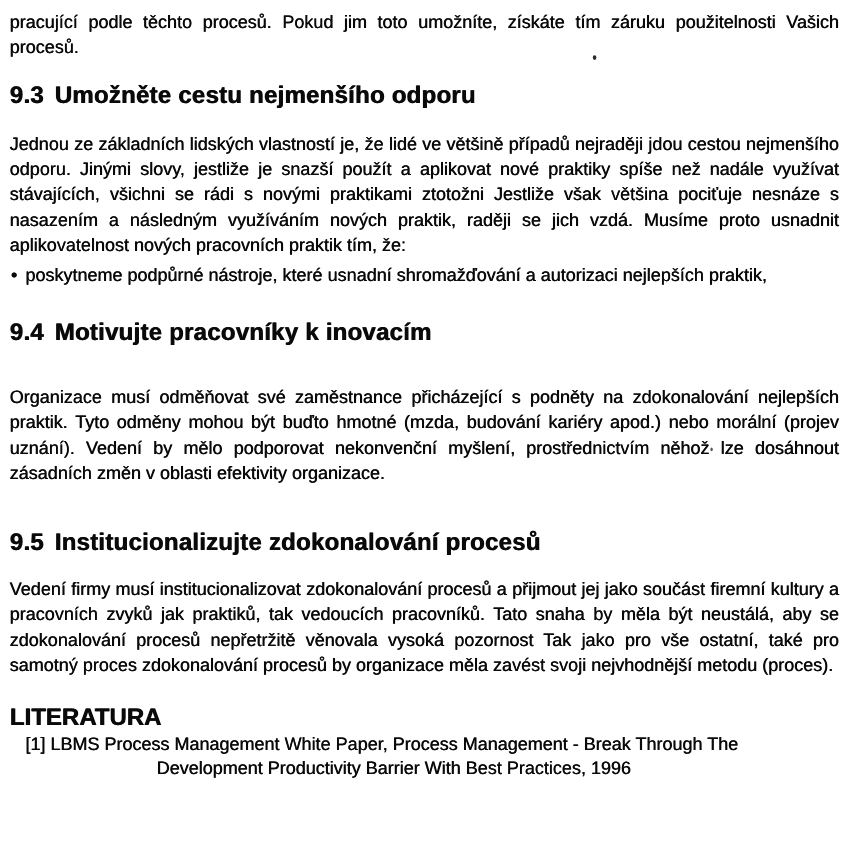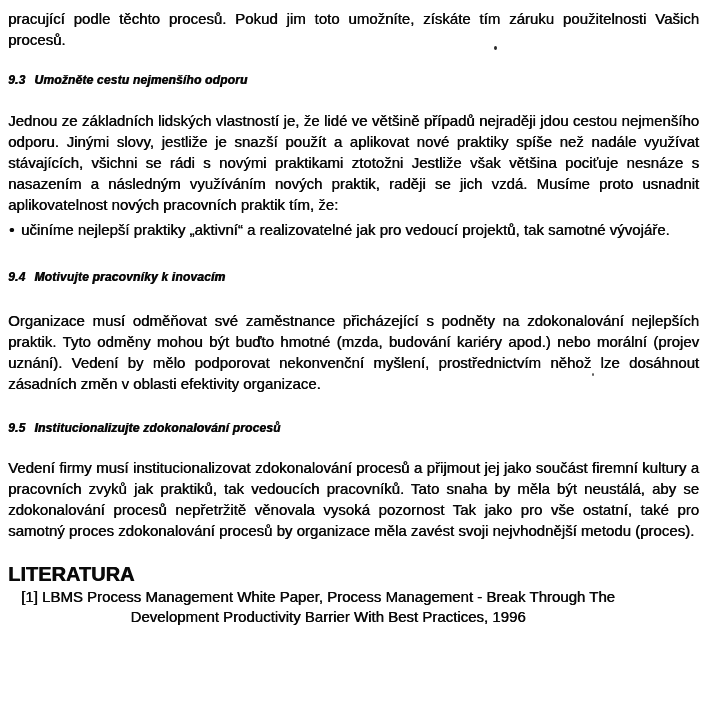--- a/index.html
+++ b/index.html
@@ -15,45 +15,44 @@
     line-height: 21px;
     color: #0a0a0a;
     padding: 8px 6px 0 8px;
     
     text-shadow: 0.4px 0 0 currentColor;
   }
   .par {
     text-align: justify;
   }
   h2.sec-heading {
-    font-size: 12px;
+    font-size: 20px;
     line-height: 21px;
     font-weight: 700;
     letter-spacing: 0.2px;
     text-shadow: 0.6px 0 0 currentColor;
-    font-style: italic;
   }
   .sec-num { margin-right: 9px; }
   .mt-intro   { margin-bottom: 20px; }
   .h93        { margin-bottom: 19px; }
   .p93        { margin-bottom: 4px; }
   ul.bullets  { list-style: none; }
   ul.bullets li {
     position: relative;
     padding-left: 13px;
     text-align: justify;
   }
   ul.bullets li::before {
     content: "\2022";
     position: absolute;
     left: 1px;
     top: 0;
   }
-  .h94 { margin-top: 27px; margin-bottom: 22px; }
-  .h95 { margin-top: 24px; margin-bottom: 18px; }
+  .h94 { margin-top: 27px; margin-bottom: 33px; }
+  .h95 { margin-top: 37px; margin-bottom: 18px; }
   .hlit {
     margin-top: 23px; margin-bottom: 2px;
     font-size: 20px; line-height: 21px; font-weight: 700;
     text-shadow: 0.6px 0 0 currentColor;
   }
   .ref {
     max-width: 620px;
     padding-left: 20px;
     text-indent: -20px;
     line-height: 20px;
@@ -76,21 +75,21 @@
 <span class="scan-dot dot2"></span>
 
 <h2 class="sec-heading h93">
   <span class="sec-num">9.3</span><span>Umožněte cestu nejmenšího odporu</span>
 </h2>
 
 <p class="par p93">Jednou ze základních lidských vlastností je, že lidé ve většině případů nejraději jdou cestou nejmenšího odporu. Jinými slovy, jestliže je snazší použít a aplikovat nové praktiky spíše než nadále využívat stávajících, všichni se rádi s novými praktikami ztotožni Jestliže však většina pociťuje nesnáze s nasazením a následným využíváním nových praktik, raději se jich vzdá. Musíme proto usnadnit aplikovatelnost nových pracovních praktik tím, že:</p>
 
 <ul class="bullets">
   <li>
-    <span>učiníme nejlepší praktiky „aktivní“ a realizovatelné jak pro vedoucí projektů, tak samotné vývojáře.</span>
+    <span>poskytneme podpůrné nástroje, které usnadní shromažďování a autorizaci nejlepších praktik,</span>
   </li>
 </ul>
 
 <h2 class="sec-heading h94">
   <span class="sec-num">9.4</span><span>Motivujte pracovníky k inovacím</span>
 </h2>
 
 <p class="par">Organizace musí odměňovat své zaměstnance přicházející s podněty na zdokonalování nejlepších praktik. Tyto odměny mohou být buďto hmotné (mzda, budování kariéry apod.) nebo morální (projev uznání). Vedení by mělo podporovat nekonvenční myšlení, prostřednictvím něhož lze dosáhnout zásadních změn v oblasti efektivity organizace.</p>
 
 <h2 class="sec-heading h95">

